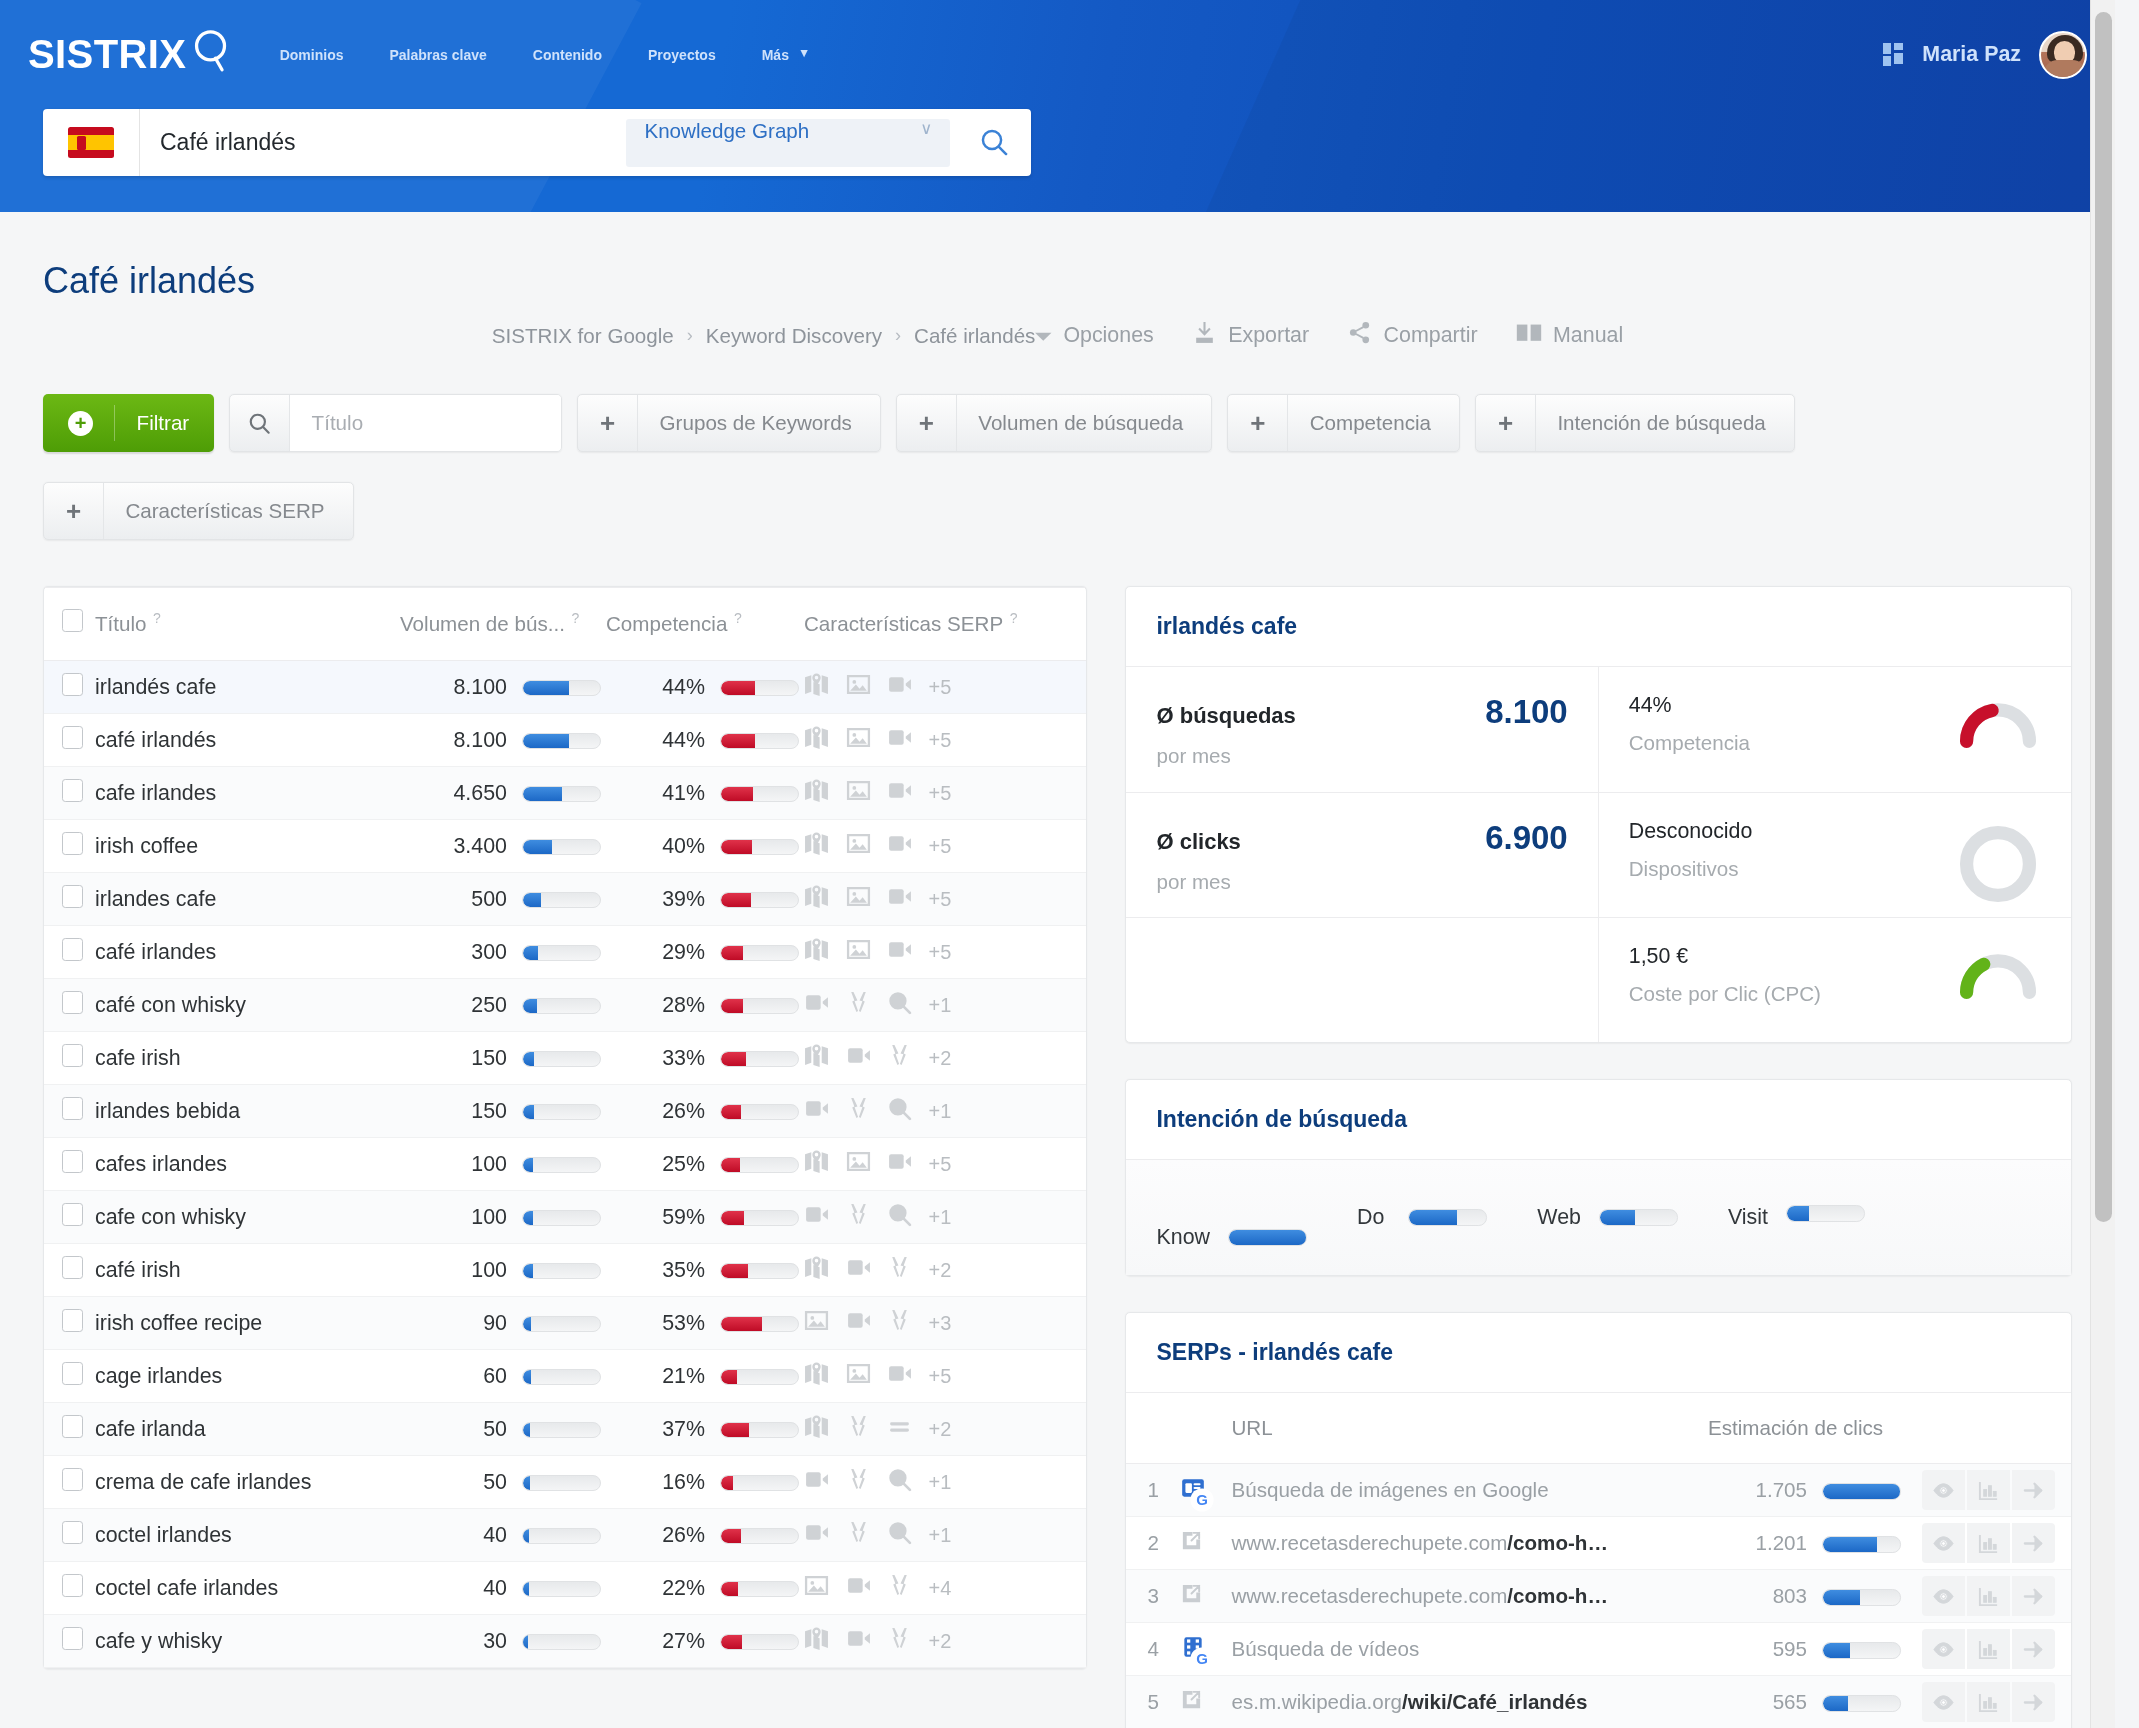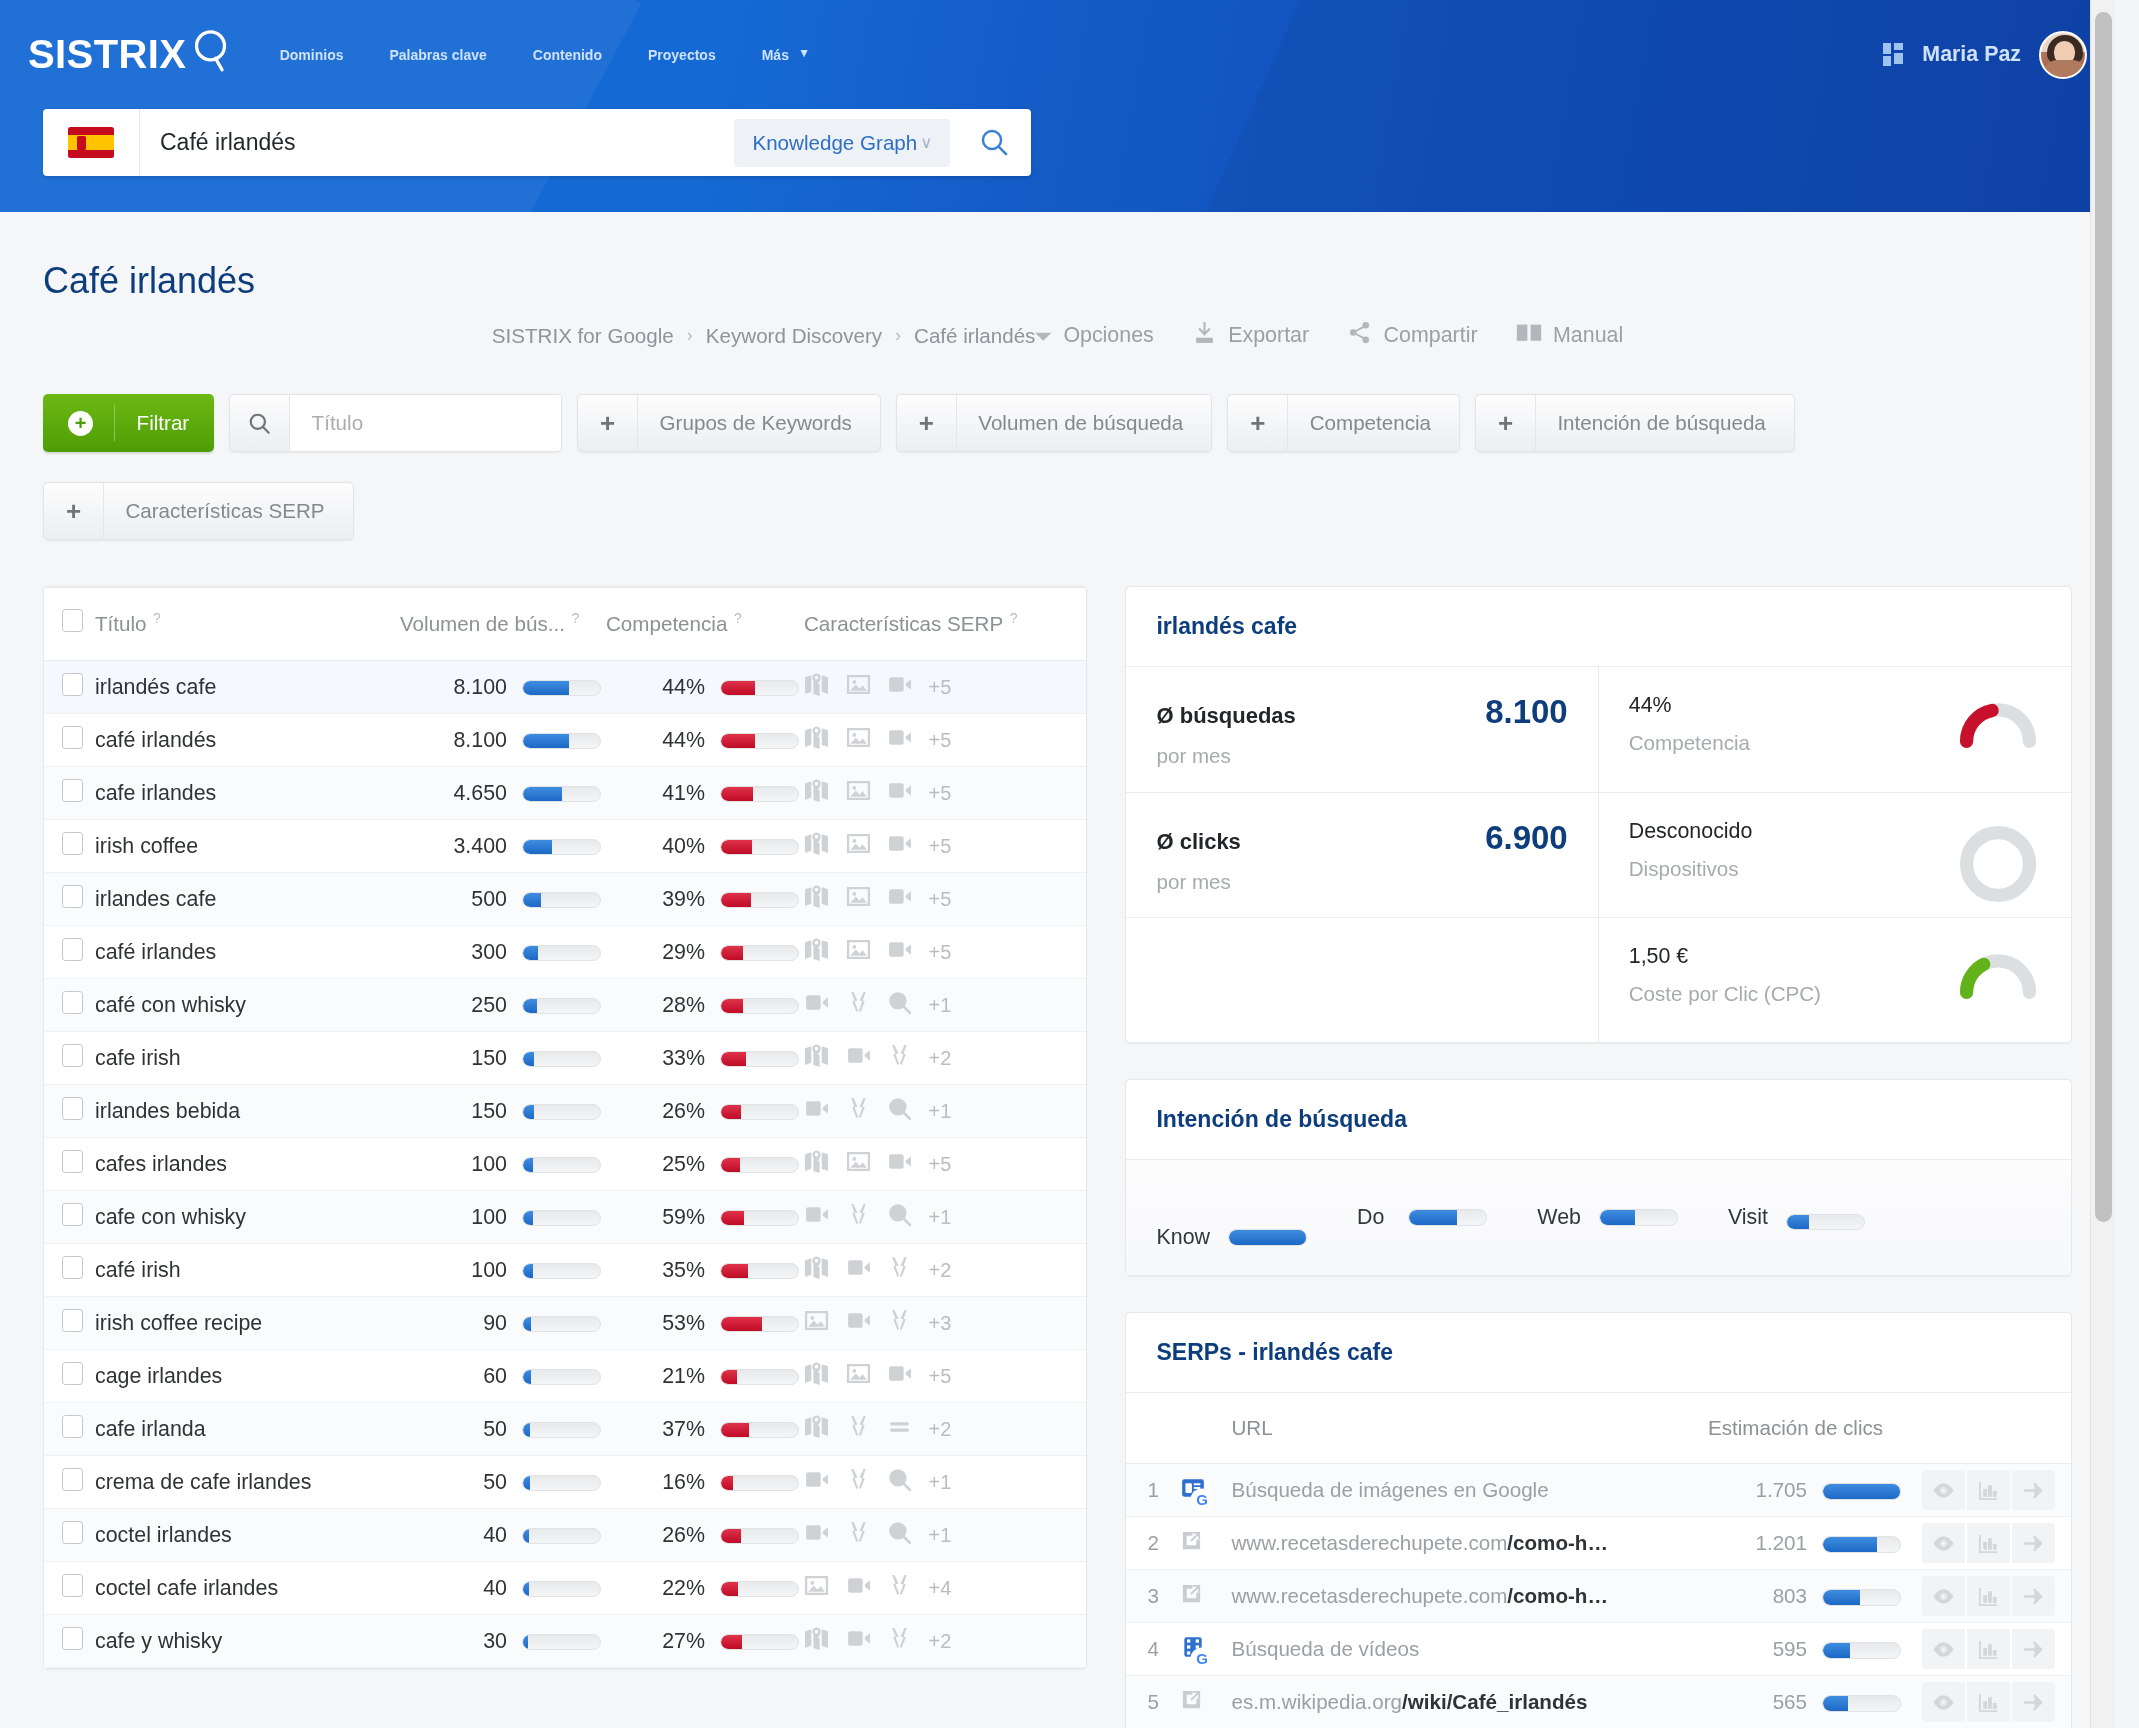--- a/index.html
+++ b/index.html
@@ -53,22 +53,22 @@
   .searchbox{
     width:988px;height:67px;background:#fff;border-radius:4.1px;display:flex;align-items:stretch;
     box-shadow:0 1.6px 3.3px rgba(0,0,0,.14); overflow:hidden;
   }
   .flagcell{ width:97px; display:flex; align-items:center; justify-content:center; border-right:0.8px solid #e4e4e4;}
   .flag{ width:46px;height:31px;border-radius:2.5px;overflow:hidden;position:relative;
          background:linear-gradient(#c60b1e 0 26%, #ffc400 26% 74%, #c60b1e 74% 100%);}
   .flag .crest{ position:absolute; left:9px; top:9px; width:9px;height:14px;background:#c60b1e;border-radius:1.6px;}
   .qtext{ flex:1; display:flex; align-items:center; padding-left:20px; font-size:23px; color:#23282d;}
   .kgsel{
-    align-self:center; margin-right:6.6px; width:216px; height:48px; background:#eef2f7; border-radius:3.3px;
-    display:flex;align-items:center;justify-content:space-between;padding:0 18px; color:#2d6fc4; font-size:20.6px;
+    align-self:center; margin-right:6.6px; width:324px; height:48px; background:#eef2f7; border-radius:3.3px;
+    display:flex;justify-content:space-between;padding:0 18px; color:#2d6fc4; font-size:20.6px;
   }
   .kgsel .chev{ color:#9fb4cd; font-size:16.5px;}
   .searchbtn{ width:74px; display:flex;align-items:center;justify-content:center; }
   .searchbtn svg{ stroke:#3b82d6; }
 
   
   .content{ padding:0 43px; }
   .pgtitle{ font-size:36px; color:#0d3d7c; font-weight:400; padding-top:48px;}
   .crumbrow{ display:flex; align-items:center; justify-content:center; margin-top:18px;}
   .crumbs{ display:flex; align-items:center; gap:13px; color:#8e949b; font-size:20.6px;}
@@ -911,21 +911,21 @@
                 <span class="ibar">
                   <i style="width:62%"></i>
                 </span>
               </span>
               <span style="display: flex; align-items: center; gap: 18px; margin-right: 25px;">
                 <span class="lab">Web</span>
                 <span class="ibar">
                   <i style="width:45%"></i>
                 </span>
               </span>
-              <span style="display: flex; align-items: flex-end; gap: 18px; margin-right: 25px;">
+              <span style="display: flex; align-items: flex-start; gap: 18px; margin-right: 25px;">
                 <span class="lab">Visit</span>
                 <span class="ibar">
                   <i style="width:28%"></i>
                 </span>
               </span>
             </div>
         </div>
 
         <div class="panel">
           <div class="panel-head">SERPs - irlandés cafe</div>

